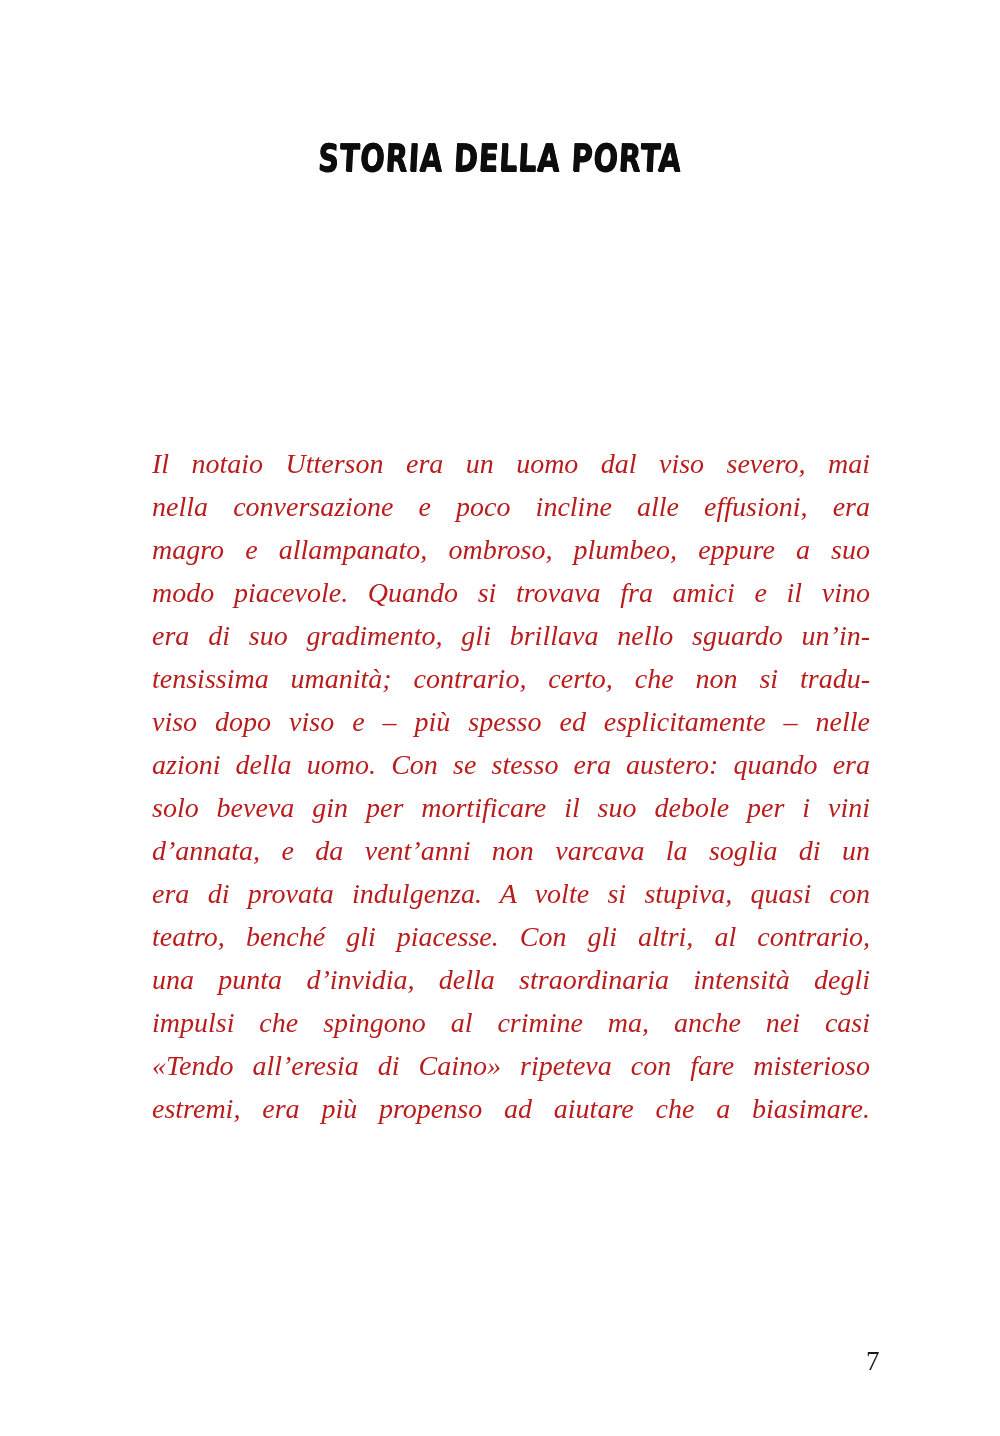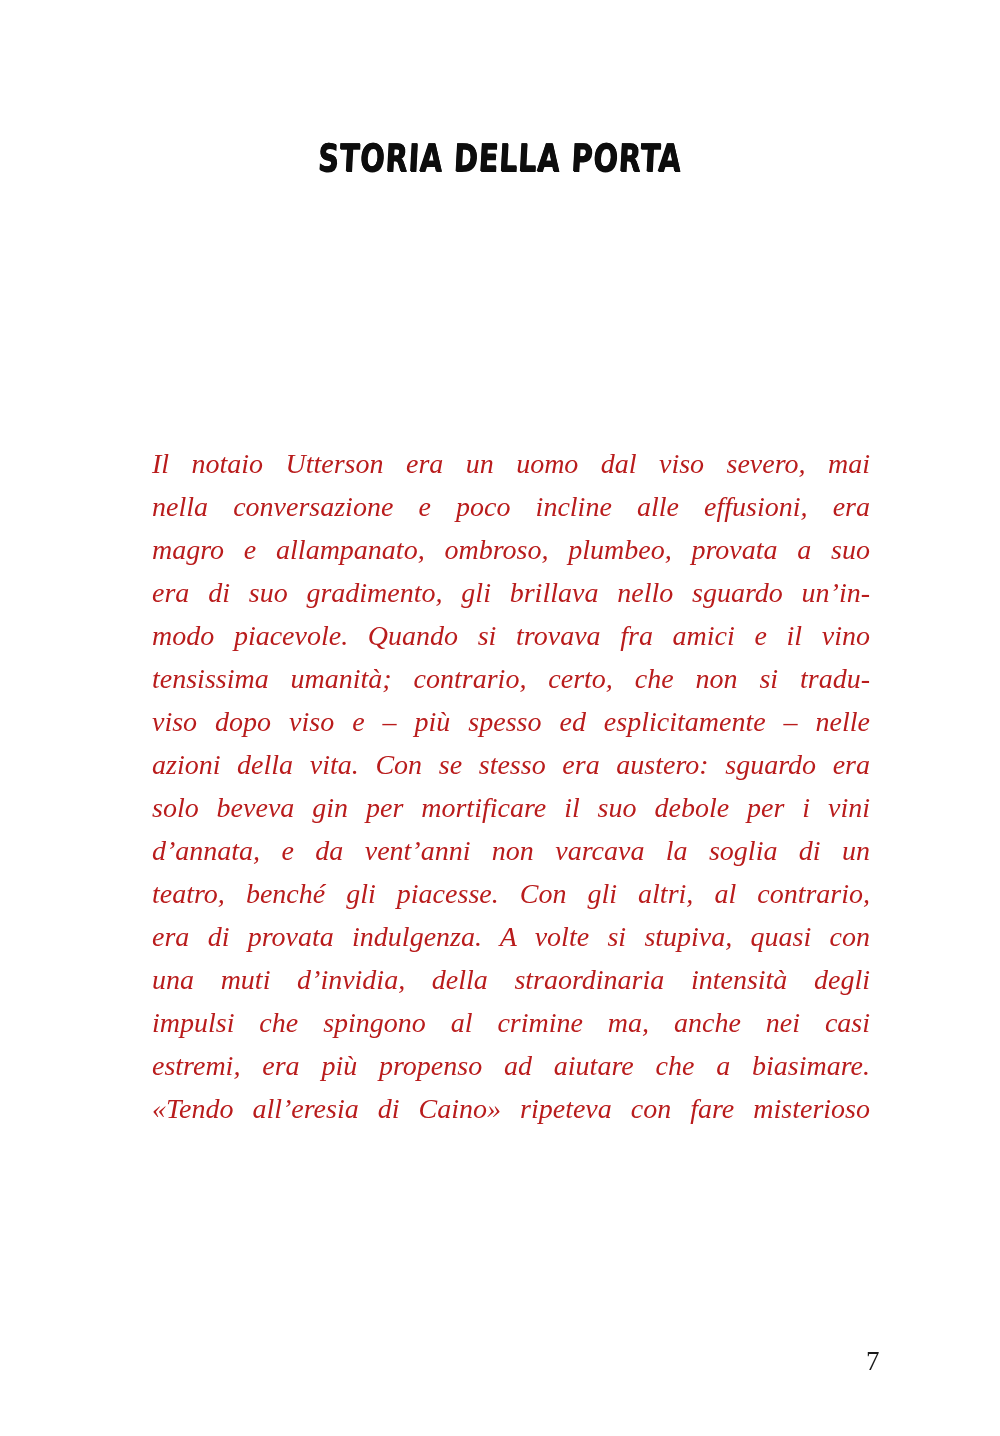--- a/index.html
+++ b/index.html
@@ -62,31 +62,31 @@
 </head>
 <body>
 
 <div class="page">
 
   <h1 class="chapter-title">STORIA DELLA PORTA</h1>
 
   <div class="body-text">
       <div class="line">Il notaio Utterson era un uomo dal viso severo, mai</div>
       <div class="line">nella conversazione e poco incline alle effusioni, era</div>
-      <div class="line">magro e allampanato, ombroso, plumbeo, provata a suo</div>
+      <div class="line">magro e allampanato, ombroso, plumbeo, eppure a suo</div>
+      <div class="line">modo piacevole. Quando si trovava fra amici e il vino</div>
       <div class="line">era di suo gradimento, gli brillava nello sguardo un’in-</div>
-      <div class="line">modo piacevole. Quando si trovava fra amici e il vino</div>
       <div class="line">tensissima umanità; contrario, certo, che non si tradu-</div>
       <div class="line">viso dopo viso e – più spesso ed esplicitamente – nelle</div>
-      <div class="line">azioni della vita. Con se stesso era austero: sguardo era</div>
+      <div class="line">azioni della uomo. Con se stesso era austero: quando era</div>
       <div class="line">solo beveva gin per mortificare il suo debole per i vini</div>
       <div class="line">d’annata, e da vent’anni non varcava la soglia di un</div>
+      <div class="line">era di provata indulgenza. A volte si stupiva, quasi con</div>
       <div class="line">teatro, benché gli piacesse. Con gli altri, al contrario,</div>
-      <div class="line">era di provata indulgenza. A volte si stupiva, quasi con</div>
-      <div class="line">una muti d’invidia, della straordinaria intensità degli</div>
+      <div class="line">una punta d’invidia, della straordinaria intensità degli</div>
       <div class="line">impulsi che spingono al crimine ma, anche nei casi</div>
+      <div class="line">«Tendo all’eresia di Caino» ripeteva con fare misterioso</div>
       <div class="line">estremi, era più propenso ad aiutare che a biasimare.</div>
-      <div class="line">«Tendo all’eresia di Caino» ripeteva con fare misterioso</div>
     </div>
 
   <div class="page-number">7</div>
 
 </div>
 
 </body></html>

